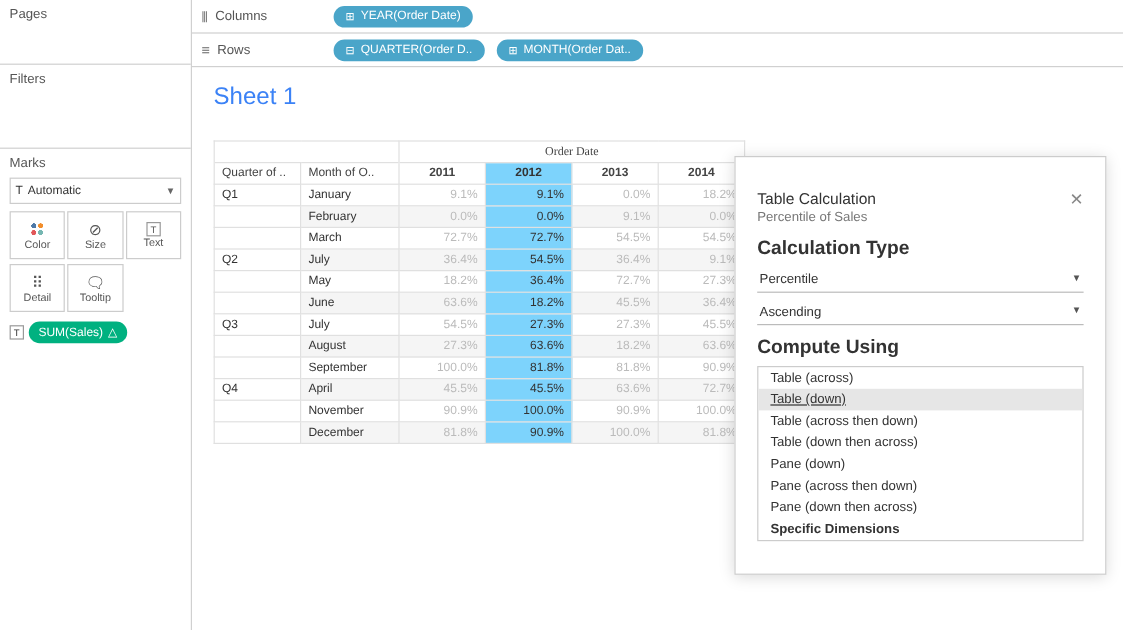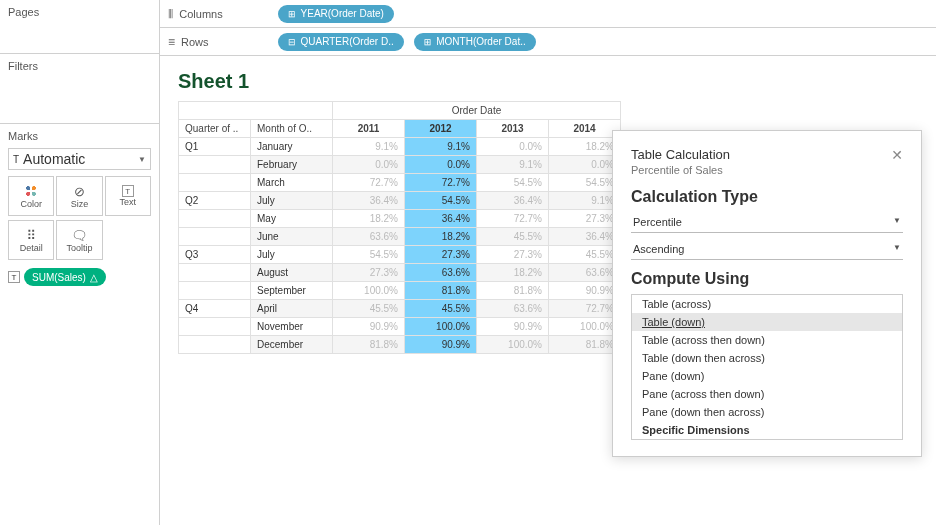--- a/index.html
+++ b/index.html
@@ -7,59 +7,59 @@
 
 .app { display: flex; height: 100%; }
 
 
 .sidebar { width: 160px; border-right: 1px solid #d0d0d0; display: flex; flex-direction: column; }
 .panel { border-bottom: 1px solid #d0d0d0; padding: 6px 8px; }
 .panel-title { font-size: 11px; color: #555; margin-bottom: 6px; }
 .marks-panel { padding: 6px 8px; }
 .marks-dropdown { display: flex; align-items: center; border: 1px solid #ccc; height: 22px; padding: 0 4px; margin-bottom: 6px; }
 .marks-dropdown .icon { margin-right: 4px; font-size: 10px; }
-.marks-dropdown .label { flex: 1; font-size: 14px; }
+.marks-dropdown .label { flex: 1; font-size: 10px; }
 .marks-dropdown .caret { font-size: 8px; color: #666; }
 
 .mark-grid { display: grid; grid-template-columns: repeat(3, 1fr); gap: 2px; margin-bottom: 4px; }
 .mark-cell { border: 1px solid #ccc; height: 40px; display: flex; flex-direction: column; align-items: center; justify-content: center; font-size: 9px; color: #555; }
 .mark-cell .ico { font-size: 13px; height: 16px; display: flex; align-items: center; }
 .mark-grid2 { display: grid; grid-template-columns: repeat(3, 1fr); gap: 2px; margin-bottom: 8px; }
 
 .pill { display: inline-flex; align-items: center; background: #00b180; color: #fff; border-radius: 10px; padding: 2px 8px; font-size: 10px; height: 18px; }
 .pill .post { margin-left: 4px; }
 
 
 .main { flex: 1; display: flex; flex-direction: column; position: relative; }
 .shelf-row { display: flex; align-items: center; height: 28px; border-bottom: 1px solid #d0d0d0; padding: 0 8px; gap: 10px; }
 .shelf-label { display: flex; align-items: center; gap: 6px; width: 100px; font-size: 11px; color: #555; }
 .shelf-icon { font-size: 12px; color: #666; }
 .blue-pill { display: inline-flex; align-items: center; background: #4aa5c9; color: #fff; border-radius: 10px; padding: 2px 10px; font-size: 10px; height: 18px; gap: 5px; }
 .blue-pill .plusminus { font-size: 9px; }
 
 .sheet-area { padding: 14px 18px; position: relative; }
-.sheet-title { font-size: 20px; font-weight: 700; color: #14532d; margin-bottom: 8px; }
+.sheet-title { font-size: 20px; font-weight: 400; color: #3b82f6; margin-bottom: 24px; }
 
 
 .crosstab { border-collapse: collapse; font-size: 10px; }
 .crosstab th, .crosstab td { border: 1px solid #e0e0e0; padding: 3px 6px; text-align: right; height: 18px; }
 .crosstab th { font-weight: 600; color: #444; background: #fff; text-align: center; }
 .crosstab .rowhead { text-align: left; font-weight: 400; color: #333; background: #fff; }
 .crosstab .qhead { text-align: left; font-weight: 400; vertical-align: top; }
 .crosstab .dim { color: #bbb; }
 .crosstab .hl { background: #7dd3fc; color: #333; }
 .crosstab .alt { background: #f5f5f5; }
-.crosstab .colhead-top { border-bottom: none; font-weight: 400; text-align: center; }
+.crosstab .colhead-top { border-bottom: none; font-weight: 400; text-align: center; font-family: Liberation Serif, serif; }
 .crosstab .corner { text-align: left; font-weight: 400; }
 .colwidth-q { width: 72px; }
 .colwidth-m { width: 82px; }
 .colwidth-y { width: 72px; }
 
 
-.dialog { position: absolute; right: 14px; top: 130px; width: 310px; background: #fff; border: 1px solid #ccc; box-shadow: 0 2px 12px rgba(0,0,0,0.15); padding: 16px 18px; }
+.dialog { position: absolute; right: 14px; top: 130px; width: 310px; background: #fff; border: 1px solid #ccc; box-shadow: 0 2px 12px rgba(0,0,0,0.15); padding: 27px 18px; }
 .dialog-head { display: flex; justify-content: space-between; align-items: flex-start; margin-bottom: 12px; }
 .dialog-title { font-size: 13px; color: #333; }
 .dialog-sub { font-size: 11px; color: #777; margin-top: 2px; }
 .close-x { font-size: 14px; color: #888; cursor: pointer; }
 .section-label { font-size: 16px; font-weight: 600; color: #333; margin: 10px 0 6px; }
 .sel { display: flex; justify-content: space-between; border-bottom: 1px solid #bbb; padding: 4px 2px; font-size: 11px; margin-bottom: 6px; }
 .sel .caret { font-size: 8px; color: #555; }
 .listbox { border: 1px solid #ccc; }
 .listbox div { padding: 3px 10px; font-size: 11px; }
 .listbox .selected { background: #e6e6e6; text-decoration: underline; }

